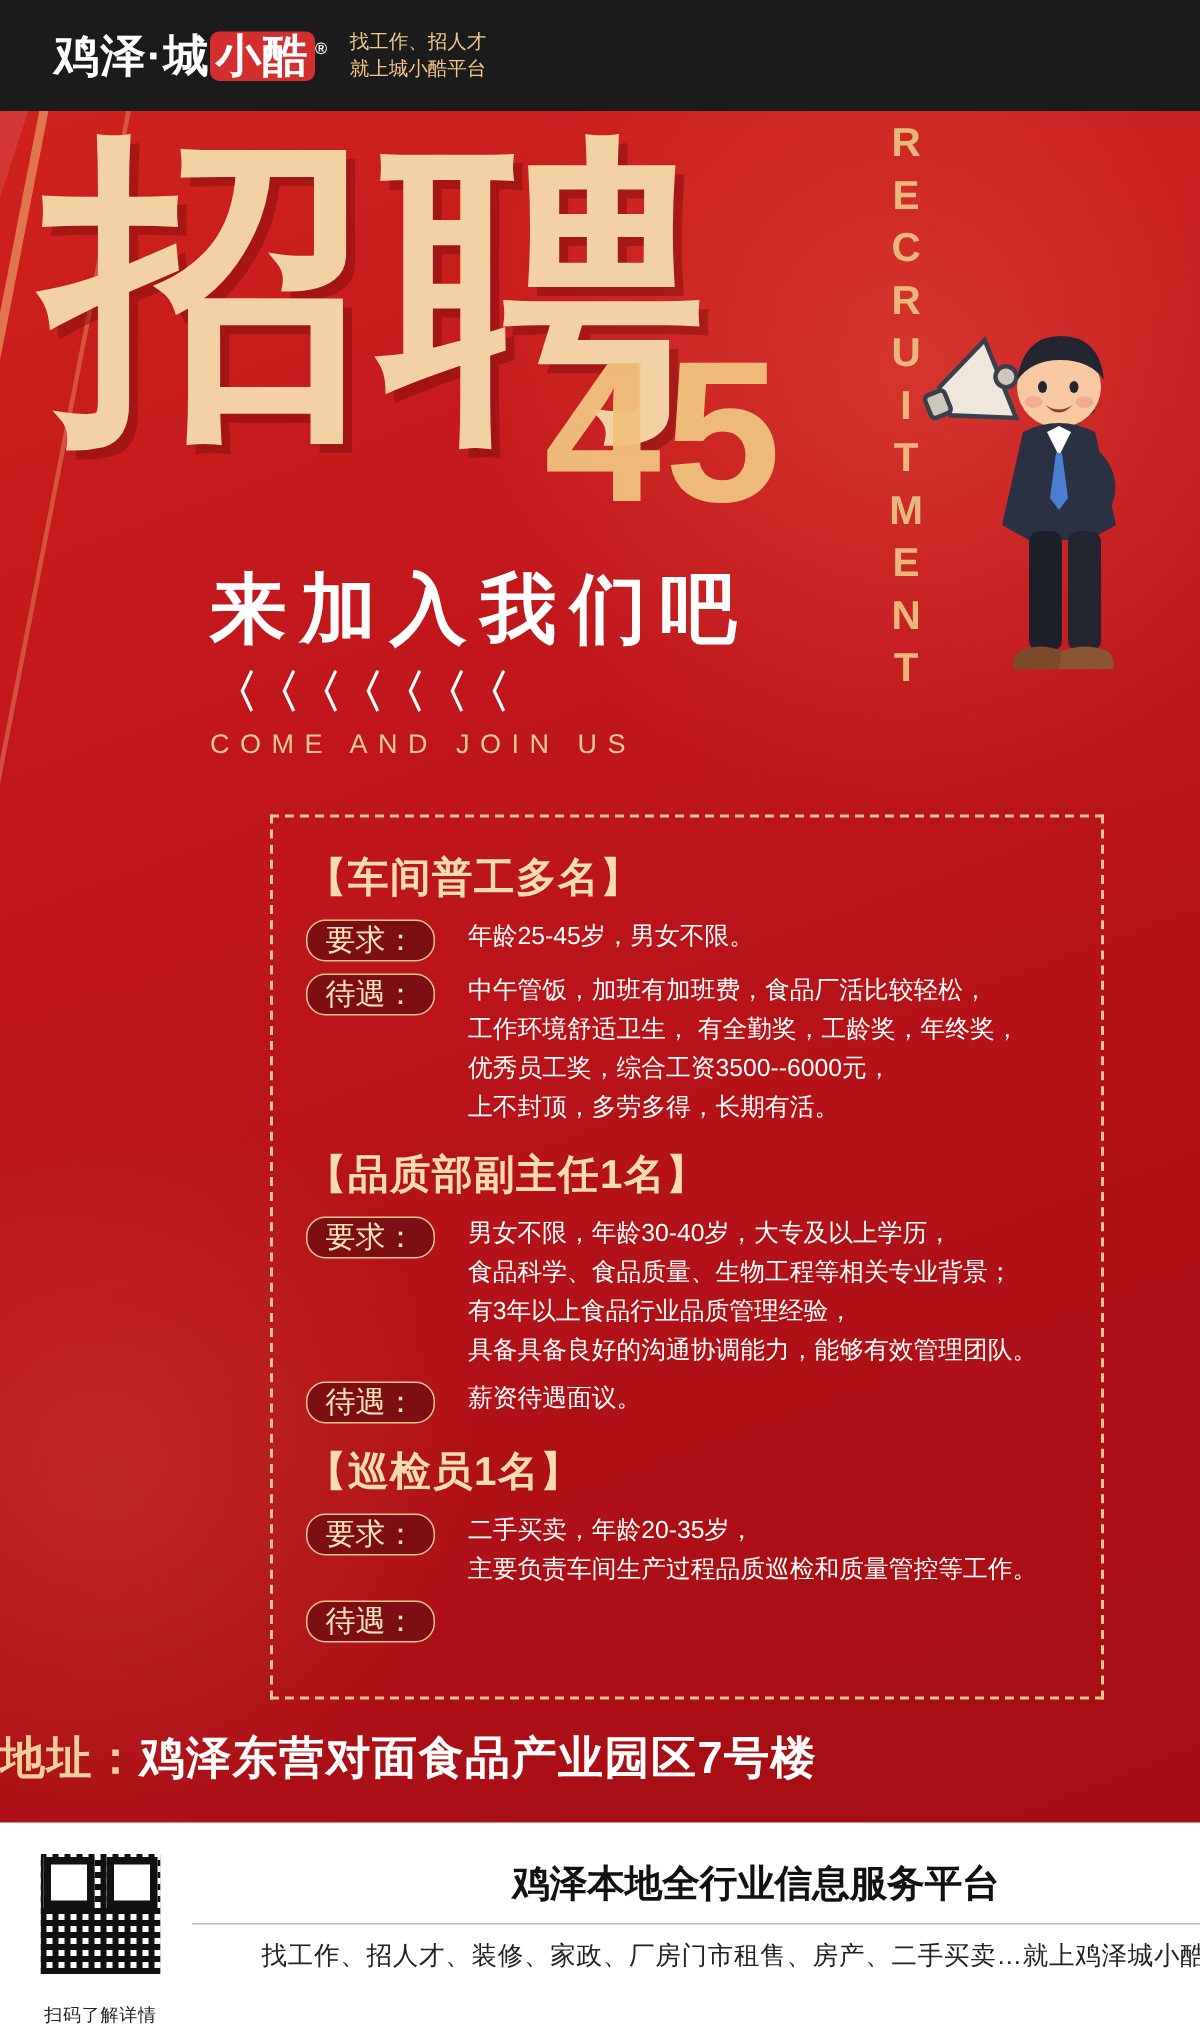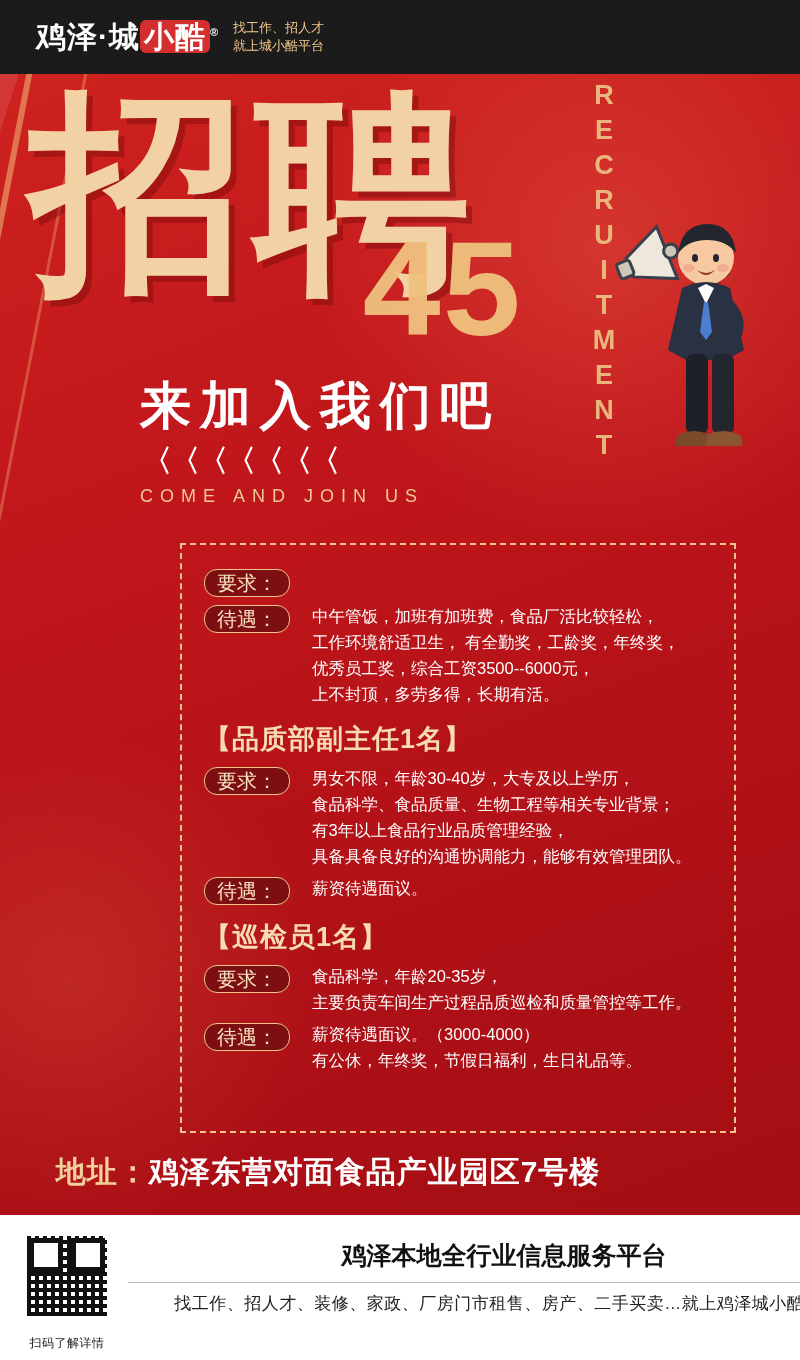--- a/index.html
+++ b/index.html
@@ -256,21 +256,20 @@
     line-height: 26px;
     white-space: pre-line;
   }
 
   
   .address {
     position: absolute;
     top: 1152px;
     left: 0;
     width: 656px;
-    text-align: center;
     z-index: 4;
   }
   .address .label {
     color: #f3d09a;
     font-size: 30px;
     font-weight: bold;
     letter-spacing: 1px;
   }
   .address .value {
     color: #ffffff;
@@ -446,22 +445,24 @@
     <div>
       <span class="cn">来加入我们吧</span><span class="arrows">〈〈〈〈〈〈〈</span>
     </div>
     <div class="en">COME AND JOIN US</div>
   </div>
 
 
   <div class="jobs-box">
 
     <div class="job">
+      <div class="job-title">【车间普工多名】</div>
       <div class="job-row">
         <span class="tag">要求：</span>
+        <span class="rowtext">年龄25-45岁，男女不限。</span>
       </div>
       <div class="job-row">
         <span class="tag">待遇：</span>
         <span class="rowtext">中午管饭，加班有加班费，食品厂活比较轻松，
 工作环境舒适卫生， 有全勤奖，工龄奖，年终奖，
 优秀员工奖，综合工资3500--6000元，
 上不封顶，多劳多得，长期有活。</span>
       </div>
     </div>
 
@@ -477,27 +478,25 @@
       <div class="job-row">
         <span class="tag">待遇：</span>
         <span class="rowtext">薪资待遇面议。</span>
       </div>
     </div>
 
     <div class="job">
       <div class="job-title">【巡检员1名】</div>
       <div class="job-row">
         <span class="tag">要求：</span>
-        <span class="rowtext">食品科学，年龄20-35岁，
+        <span class="rowtext">二手买卖，年龄20-35岁，
 主要负责车间生产过程品质巡检和质量管控等工作。</span>
       </div>
       <div class="job-row">
         <span class="tag">待遇：</span>
-        <span class="rowtext">薪资待遇面议。（3000-4000）
-有公休，年终奖，节假日福利，生日礼品等。</span>
       </div>
     </div>
 
   </div>
 
   <div class="address">
     <span class="label">地址：</span><span class="value">鸡泽东营对面食品产业园区7号楼</span>
   </div>
 
   <div class="footer">

